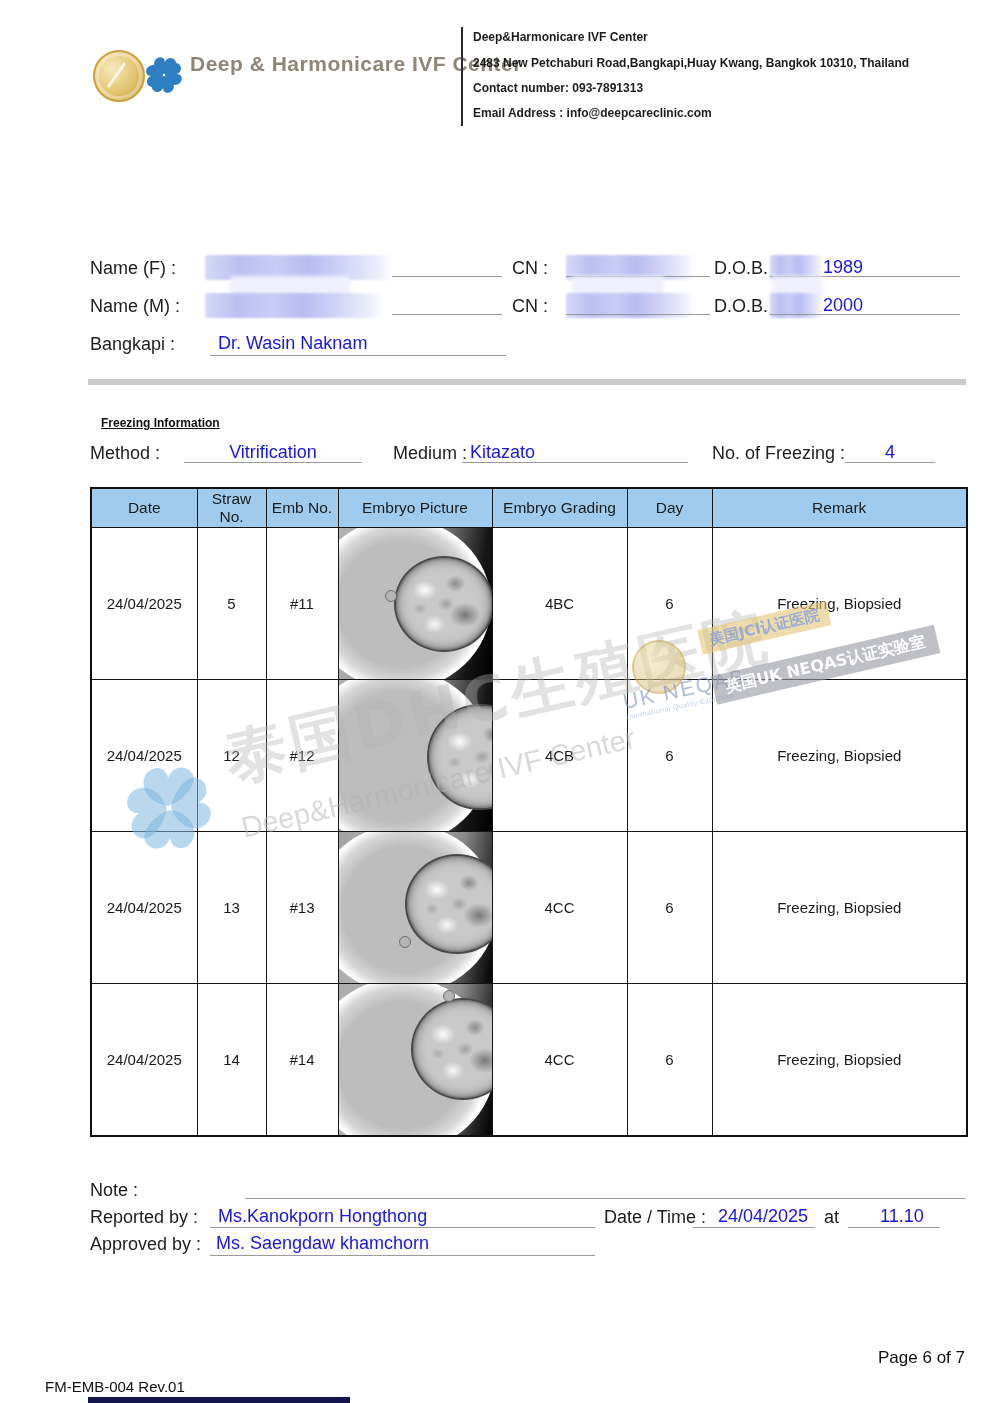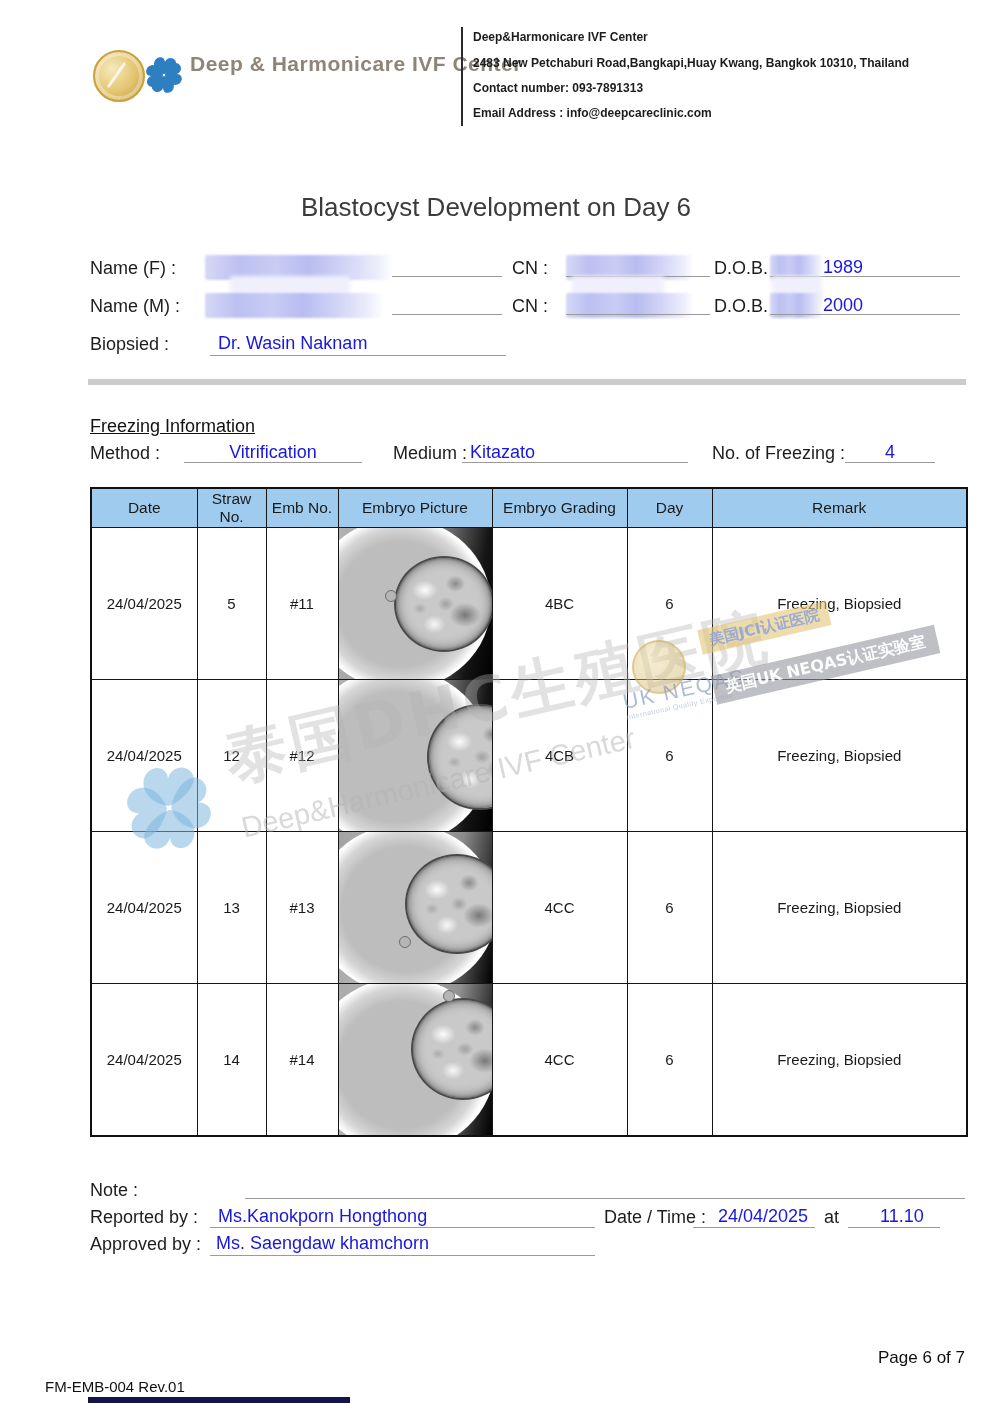--- a/index.html
+++ b/index.html
@@ -26,21 +26,21 @@
   .title{position:absolute;left:0;right:0;top:192px;text-align:center;font-size:26px;
          font-weight:500;color:#3b3b3b;}
 
   
   .redact{position:absolute;height:25px;filter:blur(1px);border-radius:2px;}
   .r-grad{background:linear-gradient(90deg,#d6d8f7 0%,#bcc0f1 18%,#c9ccf5 38%,#b8bcf0 55%,#d3d5f7 75%,#eceefb 92%,rgba(246,246,253,0) 100%);}
   .ghost{position:absolute;height:28px;background:#eff0fc;filter:blur(2px);}
 
   .grayrule{position:absolute;left:88px;top:379px;width:878px;height:6px;background:#cbcbcb;}
 
-  .sec-title{position:absolute;left:90px;top:416px;font-size:18px;font-weight:400;
+  .sec-title{position:absolute;left:101px;top:416px;font-size:12px;font-weight:700;
              color:#111;text-decoration:underline;}
 
   
   table.main{position:absolute;left:90px;top:487px;border-collapse:collapse;table-layout:fixed;}
   table.main th,table.main td{border:1.6px solid #151515;text-align:center;vertical-align:middle;
              font-size:15px;color:#1a1a1a;font-weight:400;padding:0;}
   table.main{border:2.5px solid #111;}
   table.main th{background:#9fccee;height:38px;font-size:15.5px;}
   table.main td{height:151px;}
   td.pic{padding:0;}
@@ -115,21 +115,20 @@
       <path d="M48 50 C44 30 24 22 14 34 C8 42 12 52 22 52 C12 56 10 68 18 74 C28 82 44 66 48 50 Z"></path>
     </g>
   </svg>
   <div class="brand-en">Deep &amp; Harmonicare IVF Center</div>
   <div class="vline"></div>
   <div class="hinfo" style="top:30px">Deep&amp;Harmonicare IVF Center</div>
   <div class="hinfo" style="top:56px">2483 New Petchaburi Road,Bangkapi,Huay Kwang, Bangkok 10310, Thailand</div>
   <div class="hinfo" style="top:81px">Contact number: 093-7891313</div>
   <div class="hinfo" style="top:106px">Email Address : info@deepcareclinic.com</div>
 
-  <div class="title">Blastocyst Development on Day 6</div>
 
   <div class="t" style="left:90px;top:258px">Name (F) :</div>
   <div class="redact r-grad" style="left:205px;top:255px;width:188px"></div>
   <div class="ul" style="left:392px;top:276px;width:110px"></div>
   <div class="t" style="left:512px;top:258px">CN :</div>
   <div class="redact r-grad" style="left:566px;top:255px;width:128px"></div>
   <div class="ul" style="left:566px;top:276px;width:144px"></div>
   <div class="t" style="left:714px;top:258px">D.O.B. :</div>
   <div class="redact r-grad" style="left:770px;top:255px;width:53px"></div>
   <div class="t blue" style="left:823px;top:257px">1989</div>
@@ -143,21 +142,21 @@
   <div class="redact r-grad" style="left:205px;top:293px;width:178px"></div>
   <div class="ul" style="left:392px;top:314px;width:110px"></div>
   <div class="t" style="left:512px;top:296px">CN :</div>
   <div class="redact r-grad" style="left:566px;top:293px;width:128px"></div>
   <div class="ul" style="left:566px;top:314px;width:144px"></div>
   <div class="t" style="left:714px;top:296px">D.O.B. :</div>
   <div class="redact r-grad" style="left:770px;top:293px;width:53px"></div>
   <div class="t blue" style="left:823px;top:295px">2000</div>
   <div class="ul" style="left:770px;top:314px;width:190px"></div>
 
-  <div class="t" style="left:90px;top:334px">Biopsied :</div>
+  <div class="t" style="left:90px;top:334px">Bangkapi :</div>
   <div class="t blue" style="left:218px;top:333px">Dr. Wasin Naknam</div>
   <div class="ul" style="left:210px;top:355px;width:296px"></div>
 
   <div class="grayrule"></div>
 
   <div class="sec-title">Freezing Information</div>
   <div class="t" style="left:90px;top:443px">Method :</div>
   <div class="t blue" style="left:184px;top:442px;width:178px;text-align:center">Vitrification</div>
   <div class="ul" style="left:184px;top:462px;width:178px"></div>
   <div class="t" style="left:393px;top:443px">Medium :</div>

